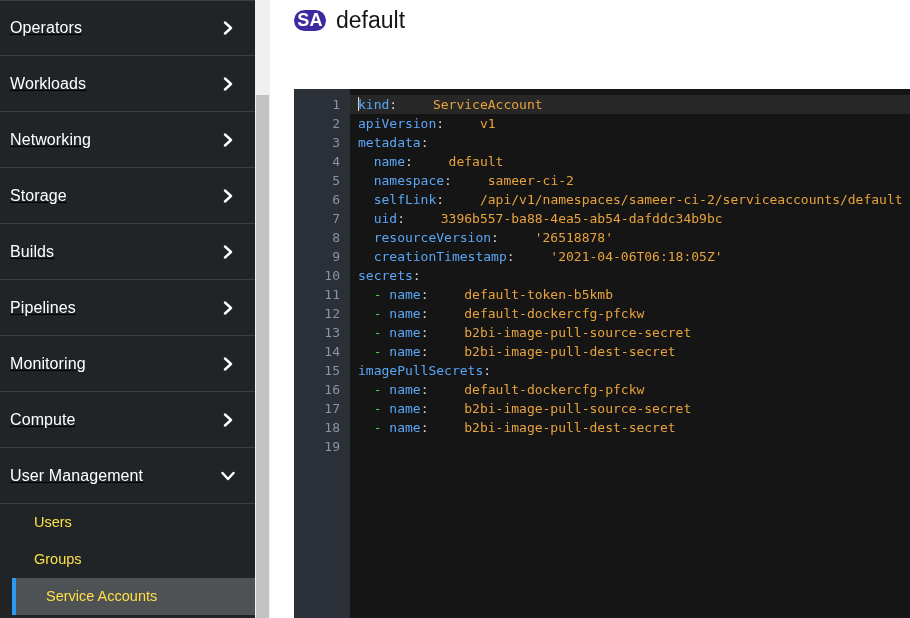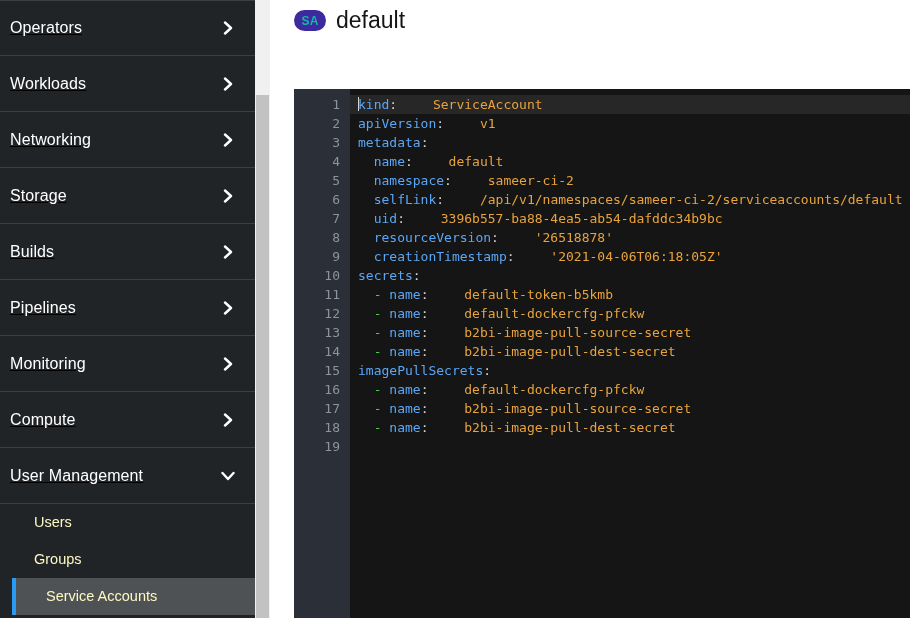--- a/index.html
+++ b/index.html
@@ -71,21 +71,21 @@
 
   .sub-item {
     height: 37px;
     display: flex;
     align-items: center;
     padding-left: 34px;
     box-sizing: border-box;
     position: relative;
   }
   .sub-item .sub-label {
-    color: #fef9c3;
+    color: #fde047;
     font-size: 14.5px;
     line-height: 1;
     white-space: nowrap;
   }
   .sub-item.active {
     background: #4f5255;
     margin-left: 12px;
   }
   .sub-item.active::before {
     content: "";
@@ -142,22 +142,22 @@
     align-items: center;
     gap: 10px;
     margin-top: 4px;
   }
 
   .badge-sa {
     width: 32px;
     height: 21px;
     border-radius: 11px;
     background: #3c2a9e;
-    color: #14b8a6;
-    font-size: 12px;
+    color: #ffffff;
+    font-size: 18px;
     font-weight: bold;
     display: flex;
     align-items: center;
     justify-content: center;
     letter-spacing: 0.2px;
     flex: 0 0 auto;
   }
 
   .page-title {
     font-size: 23px;

